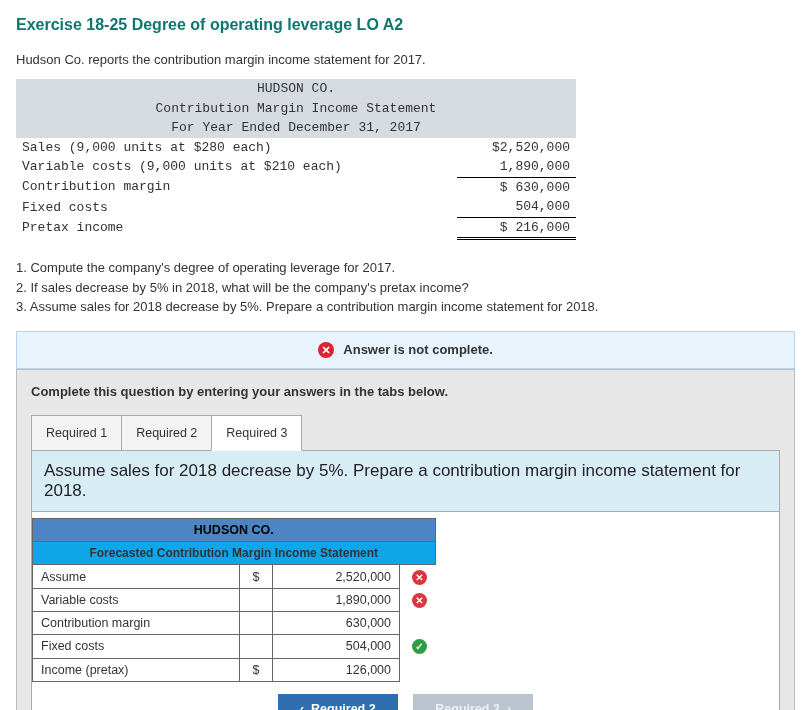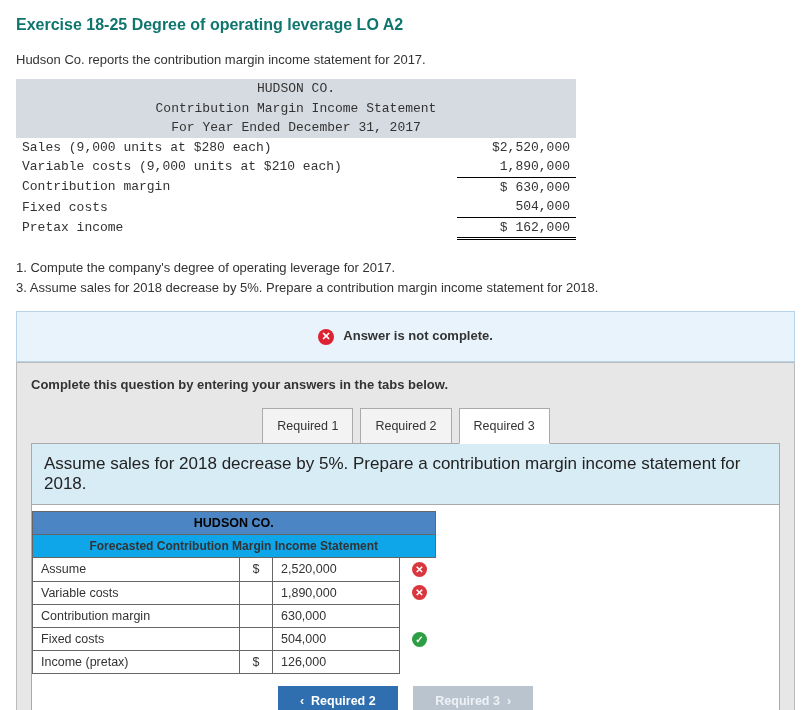--- a/index.html
+++ b/index.html
@@ -31,35 +31,35 @@
     text-align: center;
   }
   .underline { border-bottom: 1px solid #000; }
   .dbl-under { border-bottom: 3px double #000; }
   .right { text-align: right; }
   .questions { margin: 18px 0 14px 0; line-height: 1.5; }
 
   .alert {
     background: #e9f3fb;
     border: 1px solid #b7d4ea;
-    padding: 16px;
+    padding: 10px;
     text-align: center;
     font-weight: bold;
     color: #333;
     margin-bottom: 0;
   }
   .alert .x-icon { color:#fff; background:#d23; border-radius:50%; width:16px; height:16px; display:inline-flex; align-items:center; justify-content:center; font-size:11px; margin-right:6px; vertical-align:middle;}
   .panel {
     border: 1px solid #bbb;
     background: #e7e7e7;
     padding: 14px 14px 0 14px;
   }
   .panel-instr { font-weight: bold; margin-bottom: 16px; }
 
-  .tabs { display:flex; gap:8px; margin-top:4px;justify-content:center;}
+  .tabs { display:flex; gap:0; margin-top:4px;}
   .tab {
     border:1px solid #aaa;
     background:#fff;
     padding:10px 14px;
     font-size:12.5px;
     cursor:pointer;
     margin-right:-1px;
   }
   .tab.active { background:#fff; border-bottom:1px solid #fff; font-weight:normal; position:relative; z-index:2;}
   .tab.inactive { background:#f3f3f3;}
@@ -93,21 +93,21 @@
     color:#000;
     font-weight:bold;
     text-align:center;
   }
   .forecast .greyhead {
     background:#0ea5e9;
     text-align:center;
     font-weight:bold;
     font-size:12px;
   }
-  .forecast .num { text-align:left; width:110px;}
+  .forecast .num { text-align:right; width:110px;}
   .forecast .cur { width:16px; text-align:center;}
   .forecast .label { width:190px; }
   .mark { display:inline-flex; width:15px; height:15px; border-radius:50%; color:#fff; align-items:center; justify-content:center; font-size:10px; font-weight:bold; margin-left:4px; vertical-align:middle;}
   .mark.bad { background:#d9363e;}
   .mark.good { background:#2e9e44;}
 
   .navbtns { text-align:center; padding:12px 0 4px 0;}
   .navbtn {
     display:inline-block;
     color:#fff;
@@ -149,27 +149,28 @@
   <tr>
     <td>Contribution margin</td>
     <td class="right">$  630,000</td>
   </tr>
   <tr>
     <td>Fixed costs</td>
     <td class="right underline">504,000</td>
   </tr>
   <tr>
     <td>Pretax income</td>
-    <td class="right dbl-under">$  162,000</td>
+    <td class="right dbl-under">$  216,000</td>
   </tr>
 </tbody>
   </table>
 
 <div class="questions">
   <div>1. Compute the company's degree of operating leverage for 2017.</div>
+  <div>2. If sales decrease by 5% in 2018, what will be the company's pretax income?</div>
   <div>3. Assume sales for 2018 decrease by 5%. Prepare a contribution margin income statement for 2018.</div>
 </div>
 
 <div class="alert">
   <span class="x-icon">✕</span>
   <span>Answer is not complete.</span>
 </div>
 
 <div class="panel">
   <div class="panel-instr">Complete this question by entering your answers in the tabs below.</div>

